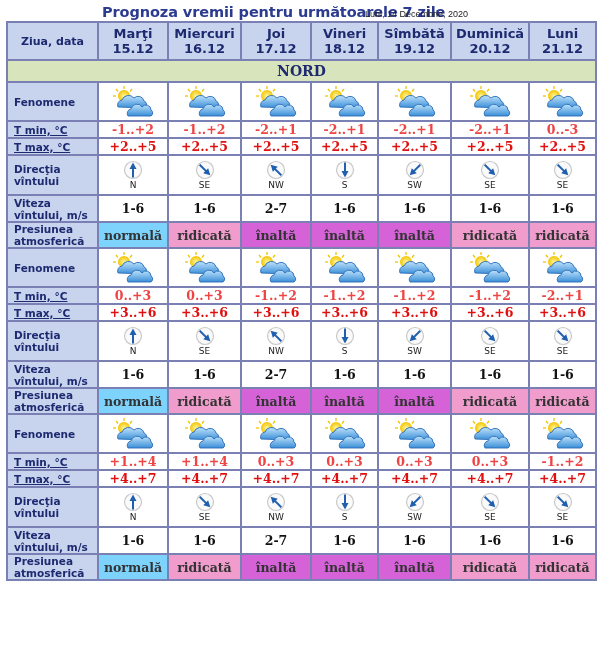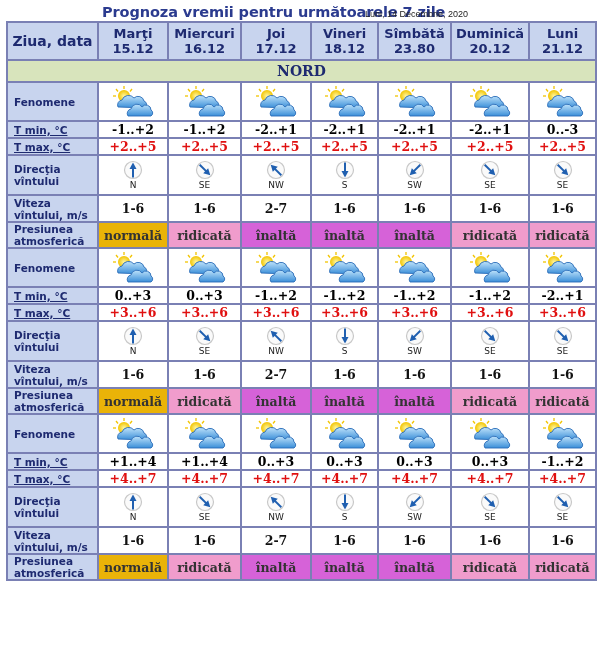--- a/index.html
+++ b/index.html
@@ -19,41 +19,41 @@
     }
     table.fc {
       position: absolute; left: 6px; top: 21px;
       width: 589px; border-collapse: collapse; table-layout: fixed;
       border: 2px solid #7a80b4;
     }
     table.fc td {
       border: 2px solid #7a80b4; padding: 0; text-align: center; vertical-align: middle;
     }
     .hdr td { background: #c8d4ee; height: 36px; font-family: "DejaVu Sans", sans-serif; font-weight: bold; color: #1e2a70; font-size: 13px; line-height: 15px; }
-    .hdr td.corner { font-size: 14px; text-align: center; }
+    .hdr td.corner { font-size: 11px; text-align: center; }
     .lbl {
       background: #c8d4ee; text-align: left !important; padding-left: 6px !important;
       font-family: "DejaVu Sans", sans-serif; font-weight: bold; font-size: 10.5px; color: #1e2a70; line-height: 12px;
     }
     .sec td {
       background: #d8e4bc; height: 20px;
       font-family: "DejaVu Serif", serif; font-weight: bold; font-size: 14px; color: #1e2a70;
     }
     .r-fen td { height: 37px; background: #fff; }
     .r-fen td.lbl { background: #c8d4ee; }
-    .r-tmin td { height: 15px; background: #fff; font-family: "DejaVu Serif", serif; font-weight: bold; font-size: 12.5px; color: #000000; }
+    .r-tmin td { height: 15px; background: #fff; font-family: "DejaVu Serif", serif; font-weight: bold; font-size: 12.5px; color: #ef4444; }
     .r-tmax td { height: 15px; background: #fff; font-family: "DejaVu Serif", serif; font-weight: bold; font-size: 12.5px; color: #e01010; }
     .r-tmin td.lbl, .r-tmax td.lbl { background: #c8d4ee; color: #1e2a70; font-family: "DejaVu Sans", sans-serif; font-size: 10.5px; text-decoration: underline; }
     .r-dir td { height: 38px; background: #fff; }
     .r-dir td.lbl { background: #c8d4ee; }
     .r-vit td { height: 25px; background: #fff; font-family: "DejaVu Serif", serif; font-weight: bold; font-size: 12.5px; color: #111; }
     .r-vit td.lbl { background: #c8d4ee; color: #1e2a70; font-family: "DejaVu Sans", sans-serif; font-size: 10.5px; }
     .r-pres td { height: 23px; font-family: "DejaVu Serif", serif; font-weight: bold; font-size: 12.5px; color: #333; }
     .r-pres td.lbl { background: #c8d4ee; color: #1e2a70; font-family: "DejaVu Sans", sans-serif; font-size: 10.5px; }
-    .p-normala { background: #eab308; }
+    .p-normala { background: #7dd3fc; }
     .p-ridicata { background: #f09ccc; }
     .p-inalta { background: #d662d8; }
     .compass { display: block; margin: 0 auto; }
     .dir-lbl { font-family: "DejaVu Sans", sans-serif; font-size: 9px; color: #222; display: block; margin-top: 0px; line-height: 10px; }
     .wx { display: block; margin: 0 auto; }
   </style>
 </head>
 <body>
 
 <div class="title-bar">
@@ -86,21 +86,21 @@
         <td>
           <div>Joi</div>
           <div>17.12</div>
         </td>
         <td>
           <div>Vineri</div>
           <div>18.12</div>
         </td>
         <td>
           <div>Sîmbătă</div>
-          <div>23.80</div>
+          <div>19.12</div>
         </td>
         <td>
           <div>Duminică</div>
           <div>20.12</div>
         </td>
         <td>
           <div>Luni</div>
           <div>21.12</div>
         </td>
       </tr>

